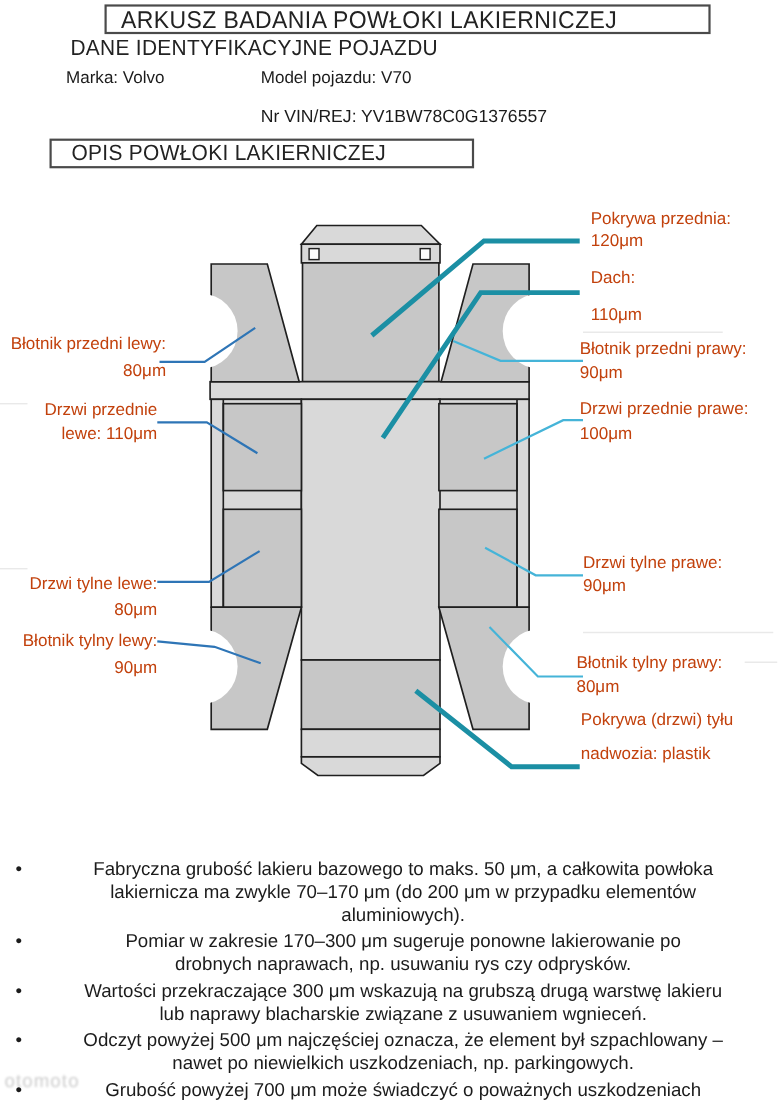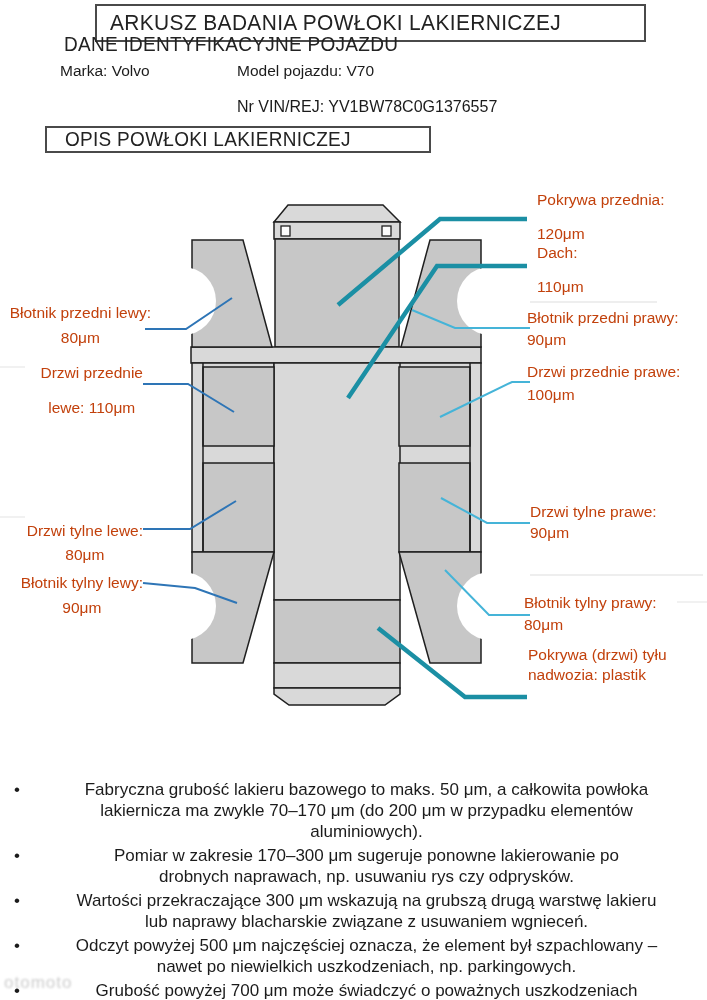--- a/index.html
+++ b/index.html
@@ -5,21 +5,21 @@
   :root{
     --panel-dark:#c7c7c7; --panel-light:#d9d9d9; --outline:#1f1f1f;
     --teal:#1b8fa4; --blue:#2e75b6; --lightblue:#45b4d8; --faint-line:#e9e9e9;
   }
   *{margin:0;padding:0;box-sizing:border-box;}
   html,body{background:#fff;}
   body{font-family:"Liberation Sans", sans-serif; color:#1b1b1b;}
   .page{position:relative;width:707px;height:1000px;background:#fff;overflow:hidden;margin:0 auto;}
 
   
-  .title-box{position:absolute;left:95px;top:4px;width:551px;height:38px;
+  .title-box{position:absolute;left:95px;top:4px;width:551px;height:27px;
     border:2px solid #4a4a4a;display:flex;align-items:center;padding-left:13px;background:#fff;}
   .title-box .htxt{font-size:22px;letter-spacing:.4px;transform:scaleX(.95);transform-origin:left center;white-space:nowrap;color:#222;}
   .sec-vehicle{position:absolute;left:64px;top:33px;font-size:20px;letter-spacing:.3px;
     transform:scaleX(.95);transform-origin:left top;white-space:nowrap;color:#222;}
   .id-make{position:absolute;left:60px;top:62px;font-size:15.5px;}
   .id-model{position:absolute;left:237px;top:62px;font-size:15.5px;text-align:center;}
   .id-vin{position:absolute;left:237px;top:98px;font-size:16px;}
   .opis-box{position:absolute;left:45px;top:126px;width:386px;height:27px;
     border:2px solid #4a4a4a;display:flex;align-items:center;padding-left:18px;background:#fff;}
   .opis-box .htxt{font-size:20px;letter-spacing:.3px;transform:scaleX(.95);transform-origin:left center;white-space:nowrap;color:#222;}
@@ -31,21 +31,21 @@
   .shape-white{fill:#fcfcfc;stroke:var(--outline);stroke-width:1.3;}
   .arch{fill:#ffffff;stroke:none;}
   .seam{stroke:var(--outline);stroke-width:1.5;fill:none;}
   .lead-teal{stroke:var(--teal);stroke-width:4.5;fill:none;}
   .lead-blue{stroke:var(--blue);stroke-width:2;fill:none;}
   .lead-lblue{stroke:var(--lightblue);stroke-width:2;fill:none;}
   .faint{stroke:var(--faint-line);stroke-width:1.3;fill:none;}
 
   
   .lbl{position:absolute;font-size:15.5px;line-height:19px;white-space:nowrap;color:#c2410c;}
-  .lbl.left{text-align:center;}
+  .lbl.left{text-align:right;}
   .lbl.right{text-align:left;}
 
   
   .notes{position:absolute;left:0;right:0;top:779px;padding-left:26px;}
   .note-item{position:relative;margin-bottom:3px;font-size:17px;line-height:21px;}
   .note-item .dot{position:absolute;left:-12px;top:0;font-size:17px;}
   .nline{text-align:center;}
 
   .watermark{position:absolute;left:4px;top:973px;font-size:17px;color:#8f8f8f;
     opacity:.45;filter:blur(1.2px);letter-spacing:1px;}
@@ -119,21 +119,21 @@
     <path class="lead-blue" d="M143,583 L195,588 L237,603"></path>
 
     <path class="lead-lblue" d="M412,310 L455,328 L530,328"></path>
     <path class="lead-lblue" d="M440,417 L512,382 L530,382"></path>
     <path class="lead-lblue" d="M441,498 L487,523 L530,523"></path>
     <path class="lead-lblue" d="M445,570 L489,615 L530,615"></path>
   </svg>
 
   <div class="lbl right" style="left:537px;top:190px">
     <div>Pokrywa przednia:</div>
-    <div style="margin-top:15px">120μm</div>
+    <div style="margin-top:1px">120μm</div>
   </div>
   <div class="lbl right" style="left:537px;top:243px">
     <div>Dach:</div>
     <div style="margin-top:15px">110μm</div>
   </div>
   <div class="lbl right" style="left:527px;top:308px">
     <div>Błotnik przedni prawy:</div>
     <div style="margin-top:3px">90μm</div>
   </div>
   <div class="lbl right" style="left:527px;top:362px">
@@ -143,30 +143,30 @@
   <div class="lbl right" style="left:530px;top:502px">
     <div>Drzwi tylne prawe:</div>
     <div style="margin-top:2px">90μm</div>
   </div>
   <div class="lbl right" style="left:524px;top:593px">
     <div>Błotnik tylny prawy:</div>
     <div style="margin-top:3px">80μm</div>
   </div>
   <div class="lbl right" style="left:528px;top:645px">
     <div>Pokrywa (drzwi) tyłu</div>
-    <div style="margin-top:1px">nadwozia: plastik</div>
+    <div style="margin-top:12px">nadwozia: plastik</div>
   </div>
 
   <div class="lbl left" style="right:556px;top:303px">
     <div>Błotnik przedni lewy:</div>
     <div style="margin-top:6px">80μm</div>
   </div>
   <div class="lbl left" style="right:564px;top:363px">
     <div>Drzwi przednie</div>
-    <div style="margin-top:16px">lewe: 110μm</div>
+    <div style="margin-top:3px">lewe: 110μm</div>
   </div>
   <div class="lbl left" style="right:564px;top:521px">
     <div>Drzwi tylne lewe:</div>
     <div style="margin-top:5px">80μm</div>
   </div>
   <div class="lbl left" style="right:564px;top:573px">
     <div>Błotnik tylny lewy:</div>
     <div style="margin-top:6px">90μm</div>
   </div>
 

